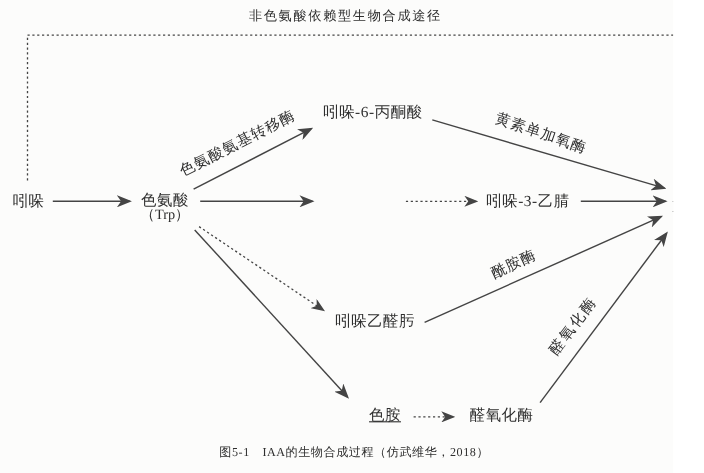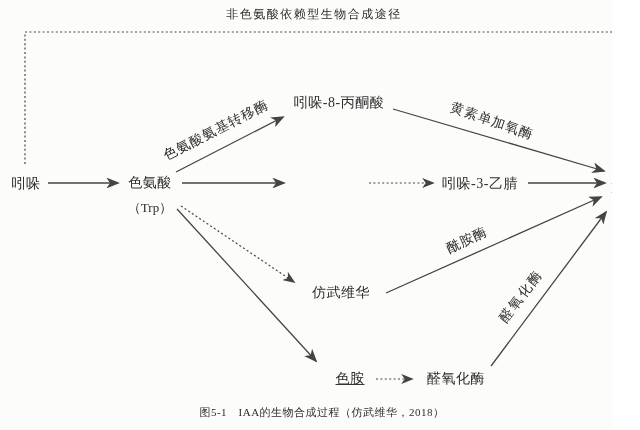--- a/index.html
+++ b/index.html
@@ -74,28 +74,28 @@
     <path class="ln dot" d="M181,206 L294,282" marker-end="url(#ah)"></path>
     <path class="ln dot" d="M369,183 L433,183" marker-end="url(#ah)"></path>
     <path class="ln dot" d="M376,379 L412,379" marker-end="url(#ah)"></path>
   </svg>
 
   <div class="t title" style="left:314px;top:15px;">非色氨酸依赖型生物合成途径</div>
 
   <div class="t" style="left:26px;top:184px;">吲哚</div>
 
   <div class="t" style="left:150px;top:183px;">色氨酸</div>
-  <div class="t sub" style="left:150px;top:208px;">（Trp）</div>
+  <div class="t sub" style="left:150px;top:196px;">（Trp）</div>
 
-  <div class="t" style="left:339px;top:103px;">吲哚-8-丙酮酸</div>
+  <div class="t" style="left:339px;top:103px;">吲哚-6-丙酮酸</div>
 
 
   <div class="t" style="left:480px;top:184px;">吲哚-3-乙腈</div>
 
-  <div class="t" style="left:341px;top:293px;">仿武维华</div>
+  <div class="t" style="left:341px;top:293px;">吲哚乙醛肟</div>
 
   <div class="t" style="left:350px;top:379px;text-decoration:underline;">色胺</div>
 
   <div class="t" style="left:456px;top:379px;">醛氧化酶</div>
 
   <div class="t iaa" style="left:625px;top:189px;text-align:center;">IAA</div>
 
   <div class="t enzyme rot" style="left:216px;top:130px;--r:-27deg;">色氨酸氨基转移酶</div>
 
   <div class="t enzyme rot" style="left:492px;top:121px;--r:19deg;">黄素单加氧酶</div>

